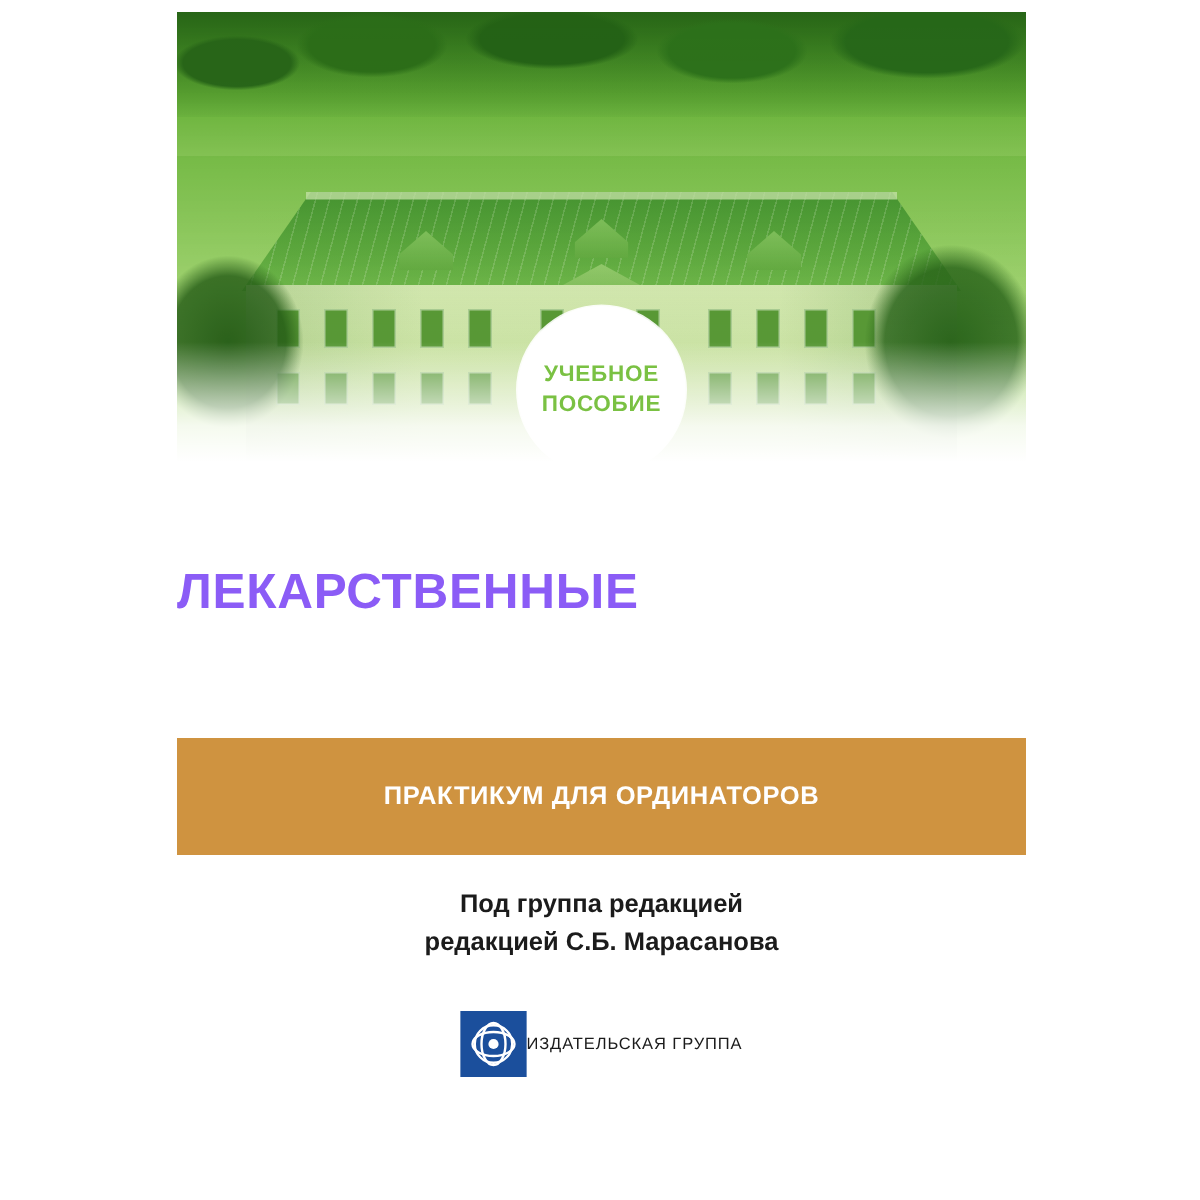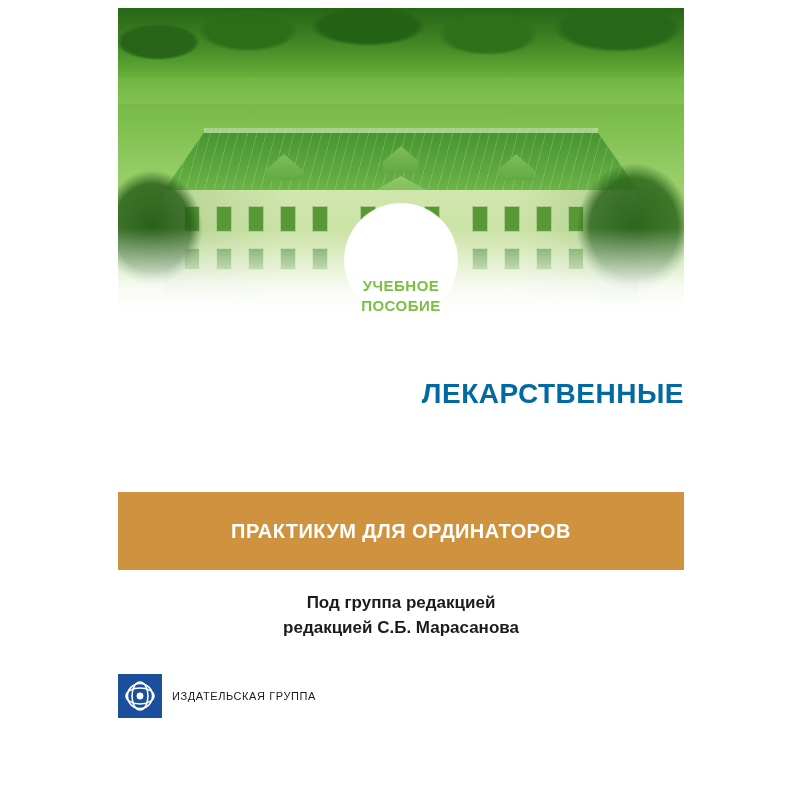--- a/index.html
+++ b/index.html
@@ -141,21 +141,21 @@
     left: 50%;
     top: 196px;
     transform: translateX(-50%);
     width: 112px;
     height: 112px;
     border-radius: 50%;
     background: #ffffff;
     display: flex;
     flex-direction: column;
     align-items: center;
-    justify-content: flex-end;
+    justify-content: center;
     box-shadow: 0 0 0 1px rgba(255,255,255,.9);
   }
   #badge .badge-line {
     color: #7ac143;
     font-size: 15px;
     font-weight: bold;
     letter-spacing: .5px;
     line-height: 20px;
     text-transform: uppercase;
   }
@@ -165,60 +165,60 @@
     left: 0; top: 312px; width: 566px;
     text-align: center;
     color: #1b1b1b;
     font-size: 22px;
     font-weight: bold;
     letter-spacing: .3px;
   }
   #title {
     position: absolute;
     left: 0; top: 362px; width: 566px;
-    text-align: right;
-    color: #0369a1;
-    font-size: 28px;
+    text-align: left;
+    color: #8b5cf6;
+    font-size: 33px;
     font-weight: bold;
     line-height: 48px;
     letter-spacing: .5px;
   }
   #subtitle-band {
     position: absolute;
     left: 0; top: 484px; width: 566px; height: 78px;
     background: #cf9340;
     display: flex;
     flex-direction: column;
     align-items: center;
     justify-content: center;
   }
   #subtitle-band .sub-line {
     color: #ffffff;
-    font-size: 20px;
+    font-size: 17px;
     font-weight: bold;
     line-height: 28px;
     letter-spacing: .4px;
     text-transform: uppercase;
   }
   #editor {
     position: absolute;
     left: 0; top: 582px; width: 566px;
     text-align: center;
     color: #1b1b1b;
     font-size: 17px;
     font-weight: bold;
     line-height: 25px;
   }
   
   #publisher {
     position: absolute;
     left: 0; bottom: 74px; width: 566px;
     display: flex;
     align-items: center;
-    gap: 10px;
+    justify-content: center;
   }
   #publisher .logo-mark {
     width: 44px;
     height: 44px;
     background: #1b4f9c;
     position: relative;
     flex: none;
   }
   #publisher .logo-mark svg { display: block; }
   #publisher .pub-text {

